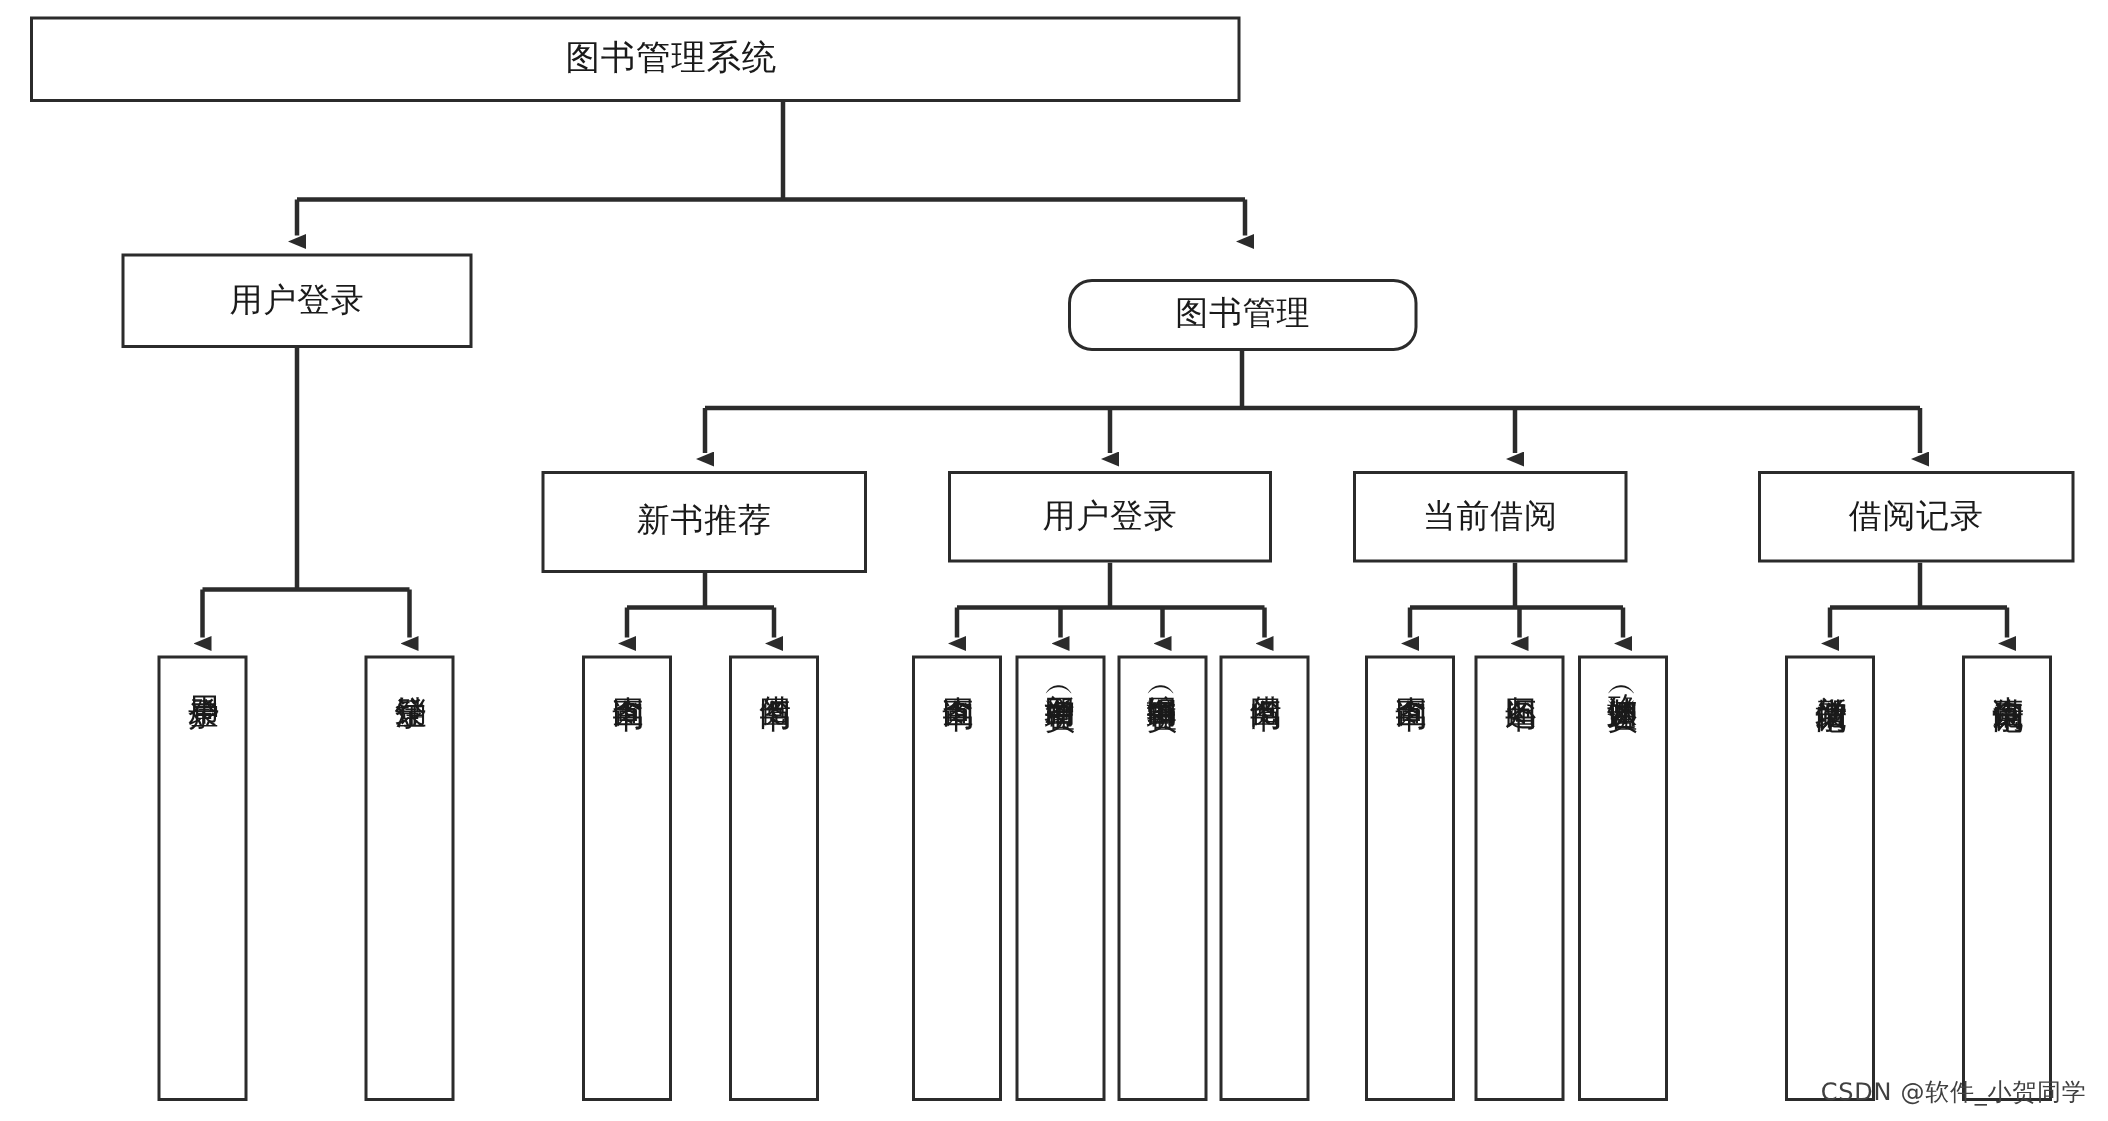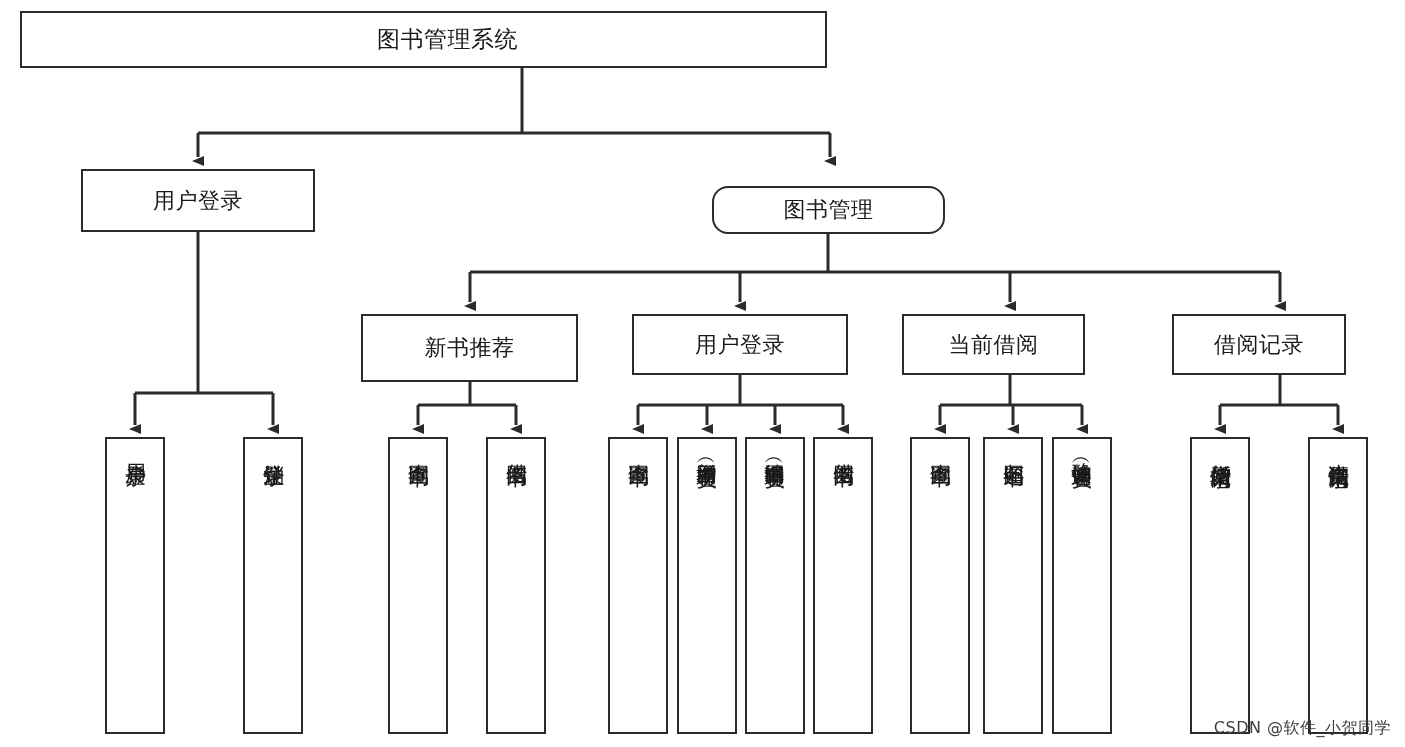--- a/index.html
+++ b/index.html
@@ -143,21 +143,21 @@
   </div>
 
   <div class="node horiz" style="left:632px; top:314px; width:216px; height:61px;">
     <span class="label">用户登录</span>
   </div>
 
   <div class="node horiz" style="left:902px; top:314px; width:183px; height:61px;">
     <span class="label">当前借阅</span>
   </div>
 
-  <div class="node horiz" style="left:1172px; top:314px; width:174px; height:61px;align-items:center;">
+  <div class="node horiz" style="left:1172px; top:314px; width:211px; height:61px;align-items:center;">
     <span class="label">借阅记录</span>
   </div>
 
   <div class="node vert" style="left:105px; top:437px; width:60px; height:297px;">
     <span class="label">用户登录</span>
   </div>
 
   <div class="node vert" style="left:243px; top:437px; width:60px; height:297px;">
     <span class="label">注销登录</span>
   </div>

